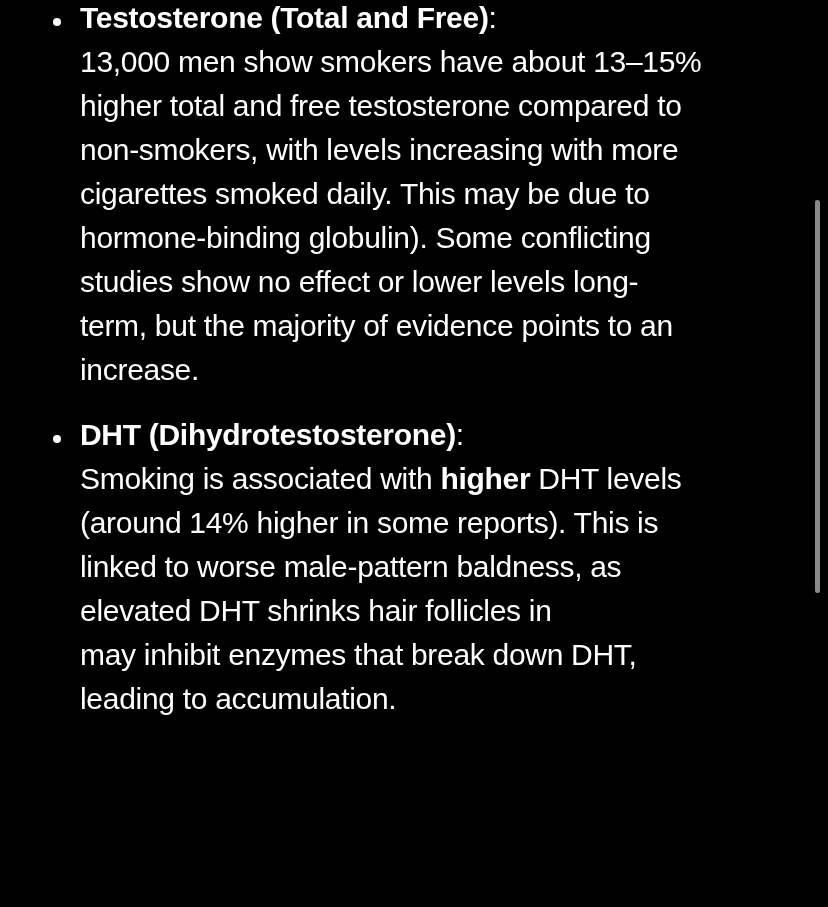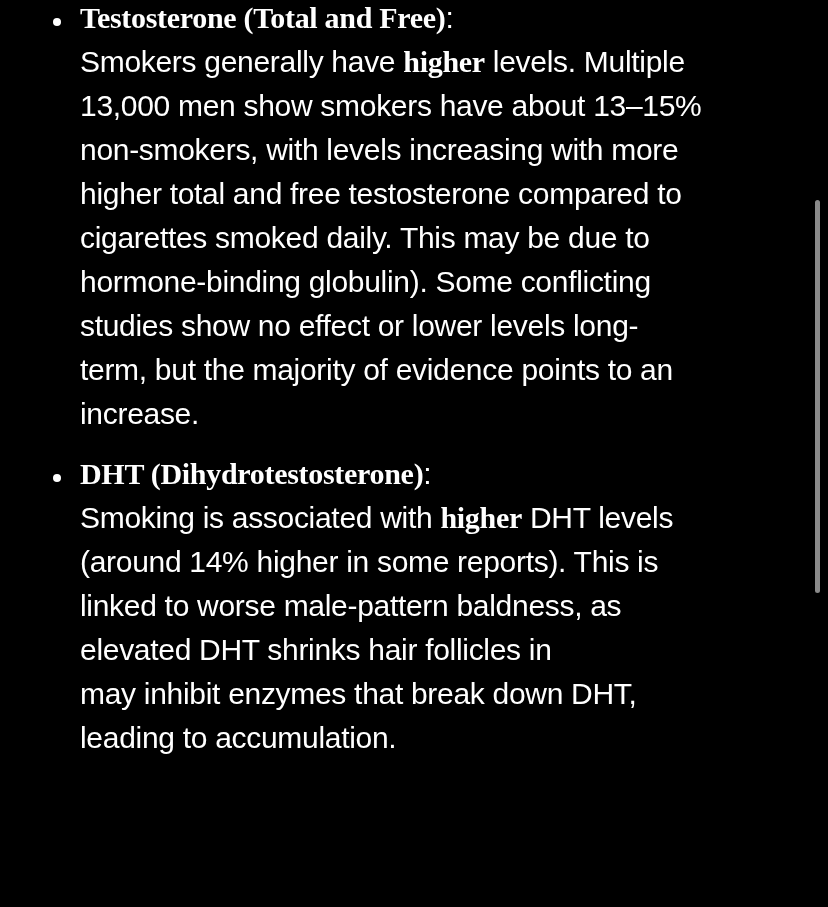--- a/index.html
+++ b/index.html
@@ -16,32 +16,32 @@
     left: 80px;
     top: -4px;
     width: 714px;
     font-size: 30px;
     line-height: 44px;
     letter-spacing: -0.3px;
     color: #ffffff;
     font-weight: 400;
   }
   .list-item { position: relative; }
-  .list-item + .list-item { margin-top: 16px; }
+  .list-item + .list-item { margin-top: 21px; }
   .bullet-dot {
     position: absolute;
     left: -27px;
     top: 22px;
     width: 8px;
     height: 8px;
     border-radius: 50%;
     background: #ffffff;
   }
   .text-line { white-space: nowrap; }
-  .text-line b { font-weight: 700; font-family: Liberation Serif, serif; }
+  .text-line b { font-weight: 700; }
   .scrollbar-track {
     position: absolute;
     top: 0;
     right: 0;
     width: 12px;
     height: 907px;
   }
   .scrollbar-thumb {
     position: absolute;
     right: 8px;
@@ -52,24 +52,23 @@
     background: #8a8a8a;
   }
 </style>
 </head>
 <body style="background: rgb(0, 0, 0);">
 
 <div class="content" id="list-root" style="color: rgb(255, 255, 255);">
     <div class="list-item">
       <span class="bullet-dot" style="background: rgb(255, 255, 255);"></span>
       <div class="text-line"><b>Testosterone (Total and Free)</b><span>:</span></div>
-      <div class="text-line"><span>Smokers generally have </span><b>higher</b><span> levels. Multiple</span></div>
       <div class="text-line"><span>13,000 men show smokers have about 13–15%</span></div>
+      <div class="text-line"><span>higher total and free testosterone compared to</span></div>
       <div class="text-line"><span>non-smokers, with levels increasing with more</span></div>
-      <div class="text-line"><span>higher total and free testosterone compared to</span></div>
       <div class="text-line"><span>cigarettes smoked daily. This may be due to</span></div>
       <div class="text-line"><span>hormone-binding globulin). Some conflicting</span></div>
       <div class="text-line"><span>studies show no effect or lower levels long-</span></div>
       <div class="text-line"><span>term, but the majority of evidence points to an</span></div>
       <div class="text-line"><span>increase.</span></div>
     </div>
     <div class="list-item">
       <span class="bullet-dot" style="background: rgb(255, 255, 255);"></span>
       <div class="text-line"><b>DHT (Dihydrotestosterone)</b><span>:</span></div>
       <div class="text-line"><span>Smoking is associated with </span><b>higher</b><span> DHT levels</span></div>

